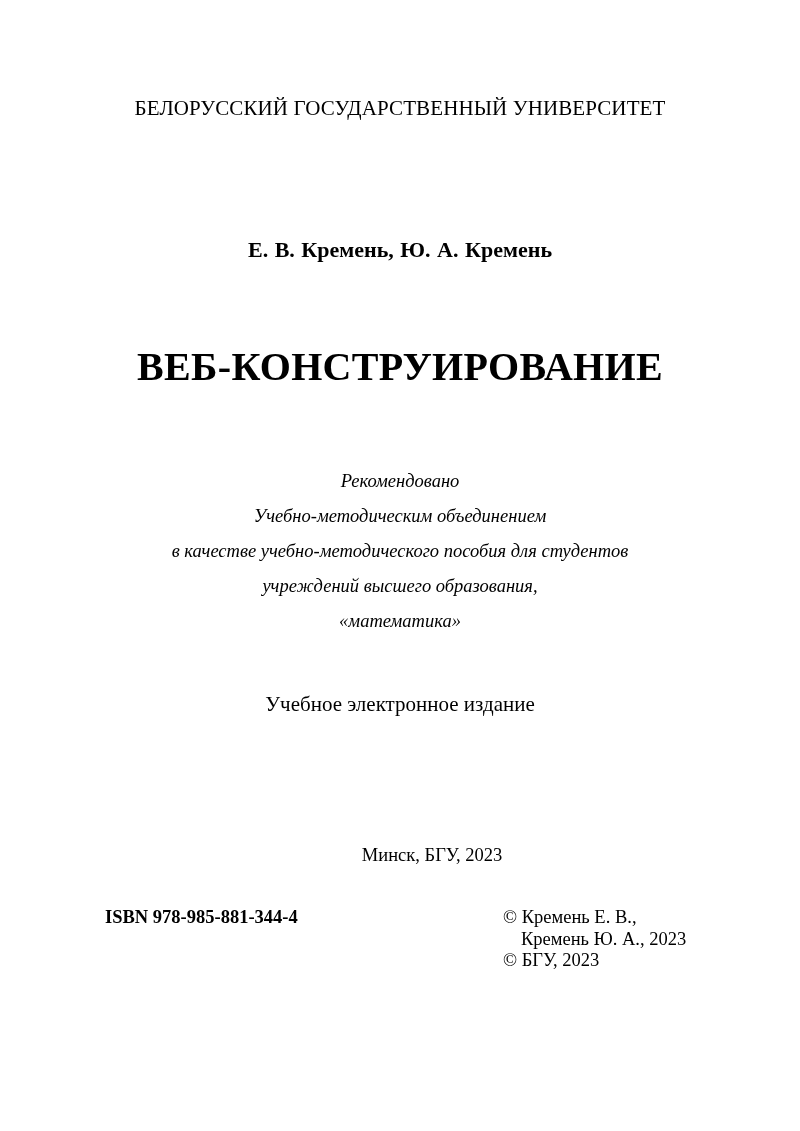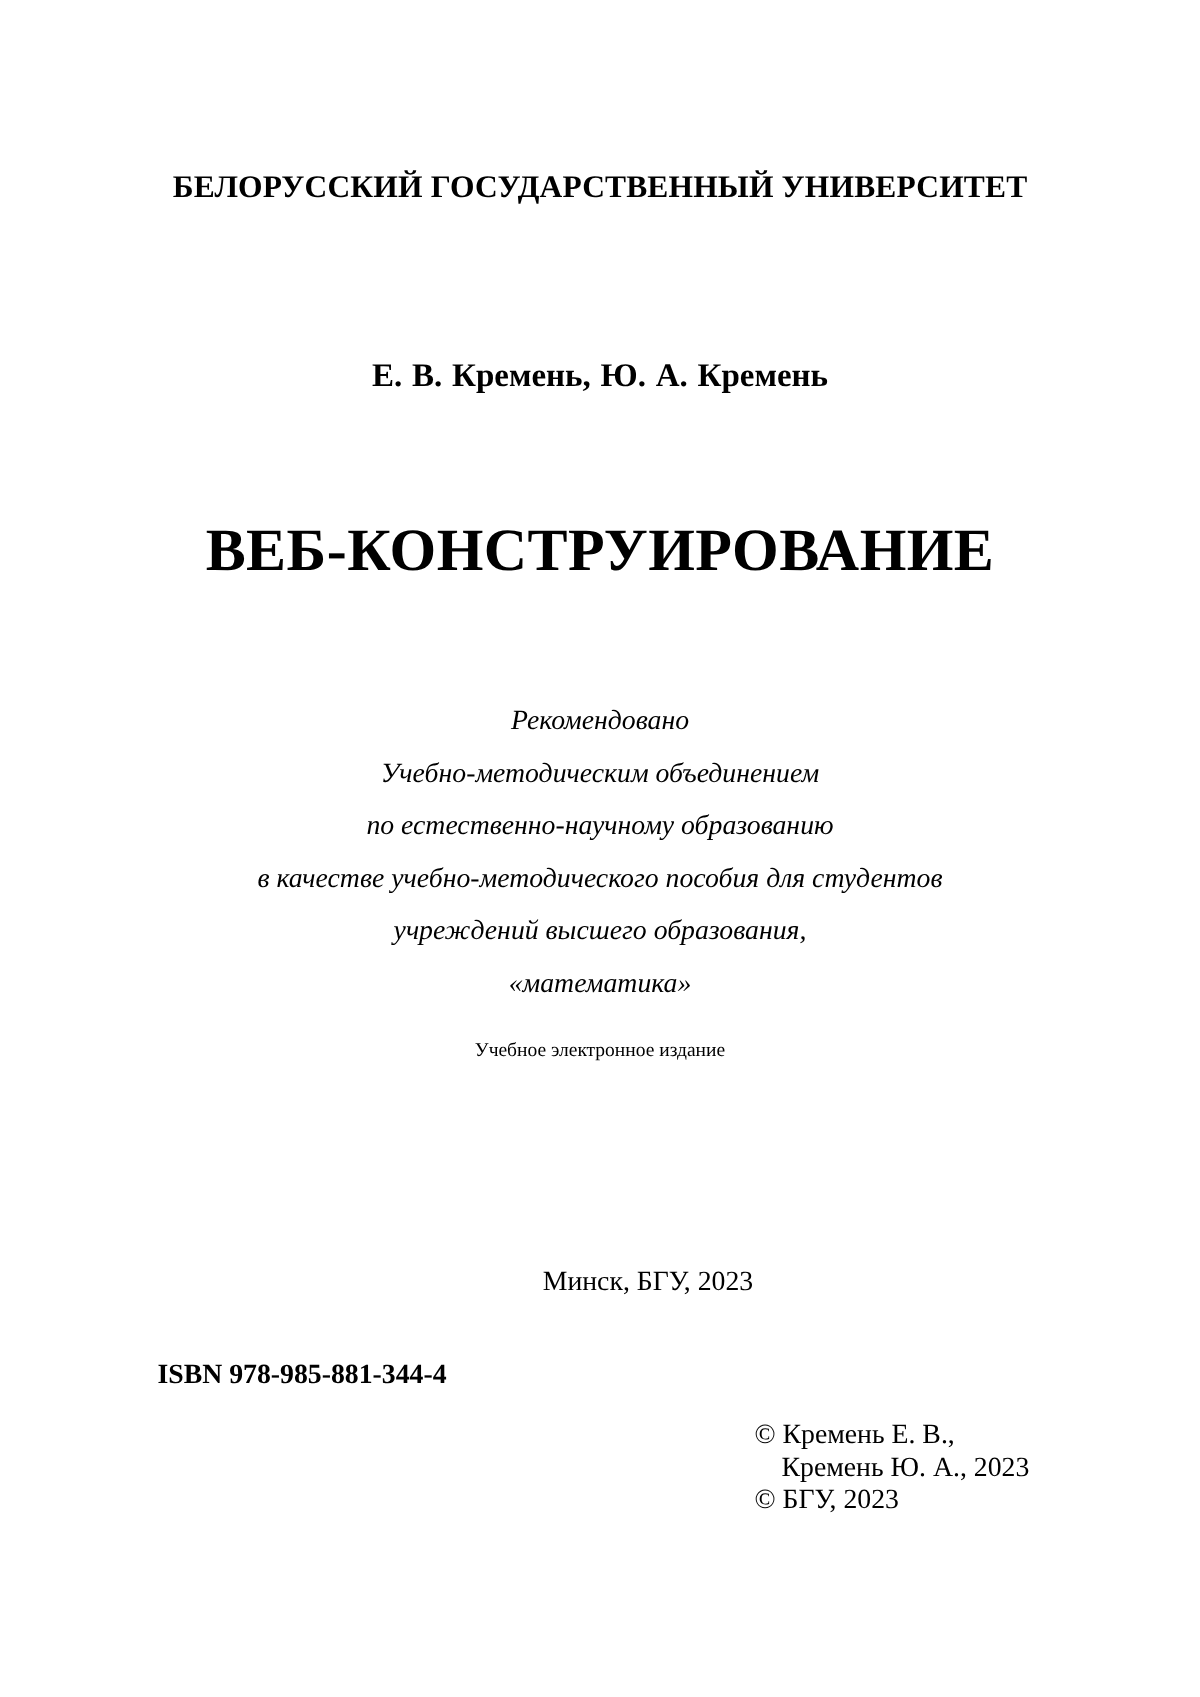--- a/index.html
+++ b/index.html
@@ -1,43 +1,42 @@
 <!DOCTYPE html>
 <html><head>
   <meta charset="utf-8">
   <style>
     html, body { margin: 0; padding: 0; background: #ffffff; }
     body { width: 800px; height: 1131px; position: relative; overflow: hidden;
            font-family: "Liberation Serif", "DejaVu Serif", serif; color: #000; }
     .abs { position: absolute; }
     .center { left: 0; width: 800px; text-align: center; }
-    .university { top: 112px; font-size: 21px; font-weight: bold; letter-spacing: 0.1px; }
+    .university { top: 96px; font-size: 21px; font-weight: normal; letter-spacing: 0.1px; }
     .authors { top: 237px; font-size: 22px; font-weight: bold; word-spacing: 1px; }
     .title { top: 343px; font-size: 40px; font-weight: bold; letter-spacing: 0.3px; }
     .recommend { top: 457px; font-size: 18.5px; font-style: italic; line-height: 22px; }
     .recommend div { margin: 13px; }
-    .edition { top: 692px; font-size: 13px; }
+    .edition { top: 692px; font-size: 21px; }
     .imprint { top: 845px; font-size: 18.5px; padding-left: 32px; }
     .isbn { top: 907px; left: 105px; font-size: 18.5px; font-weight: bold; }
-    .copyright { top: 907px; left: 503px; font-size: 18.5px; line-height: 21.5px; margin-top: 40px; }
+    .copyright { top: 907px; left: 503px; font-size: 18.5px; line-height: 21.5px; }
     .copyright .indent { padding-left: 18px; }
   </style>
 </head>
 <body>
 
 <div class="abs center university">БЕЛОРУССКИЙ ГОСУДАРСТВЕННЫЙ УНИВЕРСИТЕТ</div>
 
 <div class="abs center authors">Е. В. Кремень,  Ю. А. Кремень</div>
 
 <div class="abs center title">ВЕБ-КОНСТРУИРОВАНИЕ</div>
 
 <div class="abs center recommend">
   <div>Рекомендовано</div>
   <div>Учебно-методическим объединением</div>
-  <div>по естественно-научному образованию</div>
   <div>в качестве учебно-методического пособия для студентов</div>
   <div>учреждений высшего образования,</div>
   <div>«математика»</div>
 </div>
 
 <div class="abs center edition">Учебное электронное издание</div>
 
 <div class="abs center imprint">Минск, БГУ, 2023</div>
 
 <div class="abs isbn">ISBN 978-985-881-344-4</div>

